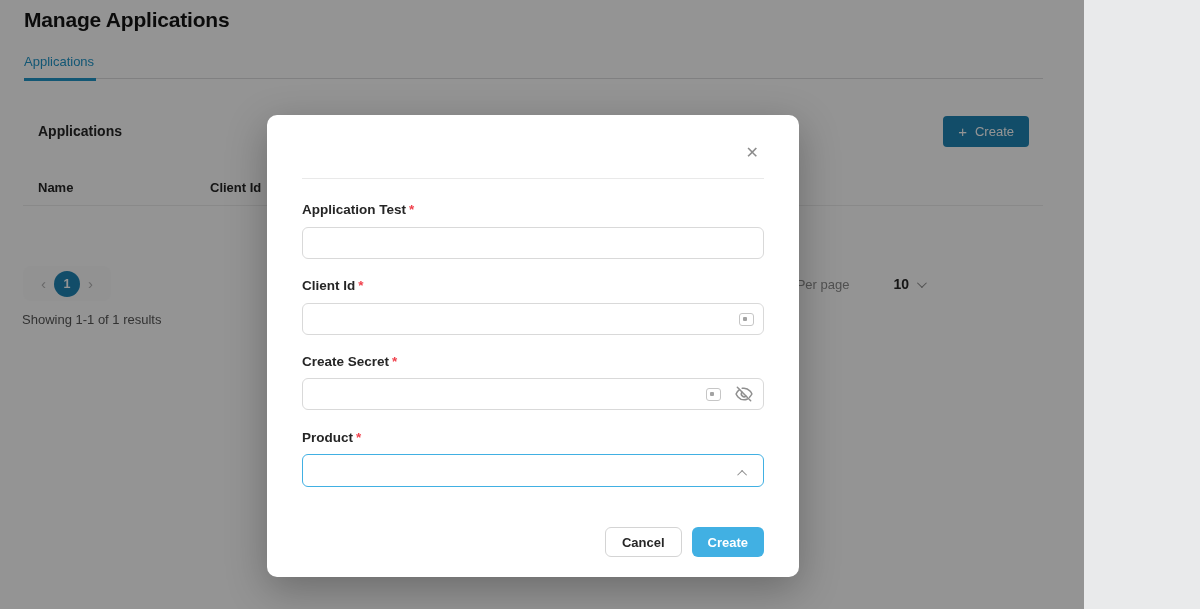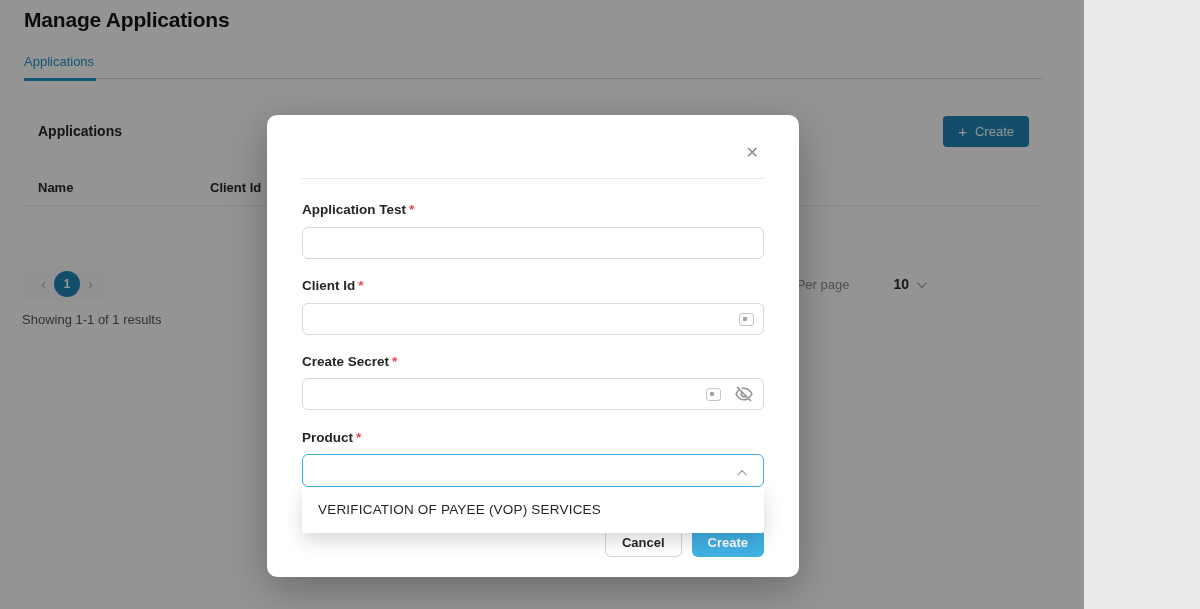--- a/index.html
+++ b/index.html
@@ -165,18 +165,15 @@
     </div>
     <div class="select-box" style="top:339px;">
       <span class="chev up"></span>
     </div>
 
     <div class="modal-footer">
       <button class="btn-cancel">Cancel</button>
       <button class="btn-create">Create</button>
     </div>
 
-    <div class="dropdown">
-      <div class="dd-option">VERIFICATION OF PAYEE (VOP) SERVICES</div>
-    </div>
   </div>
 
 </div>
 
 </body></html>

